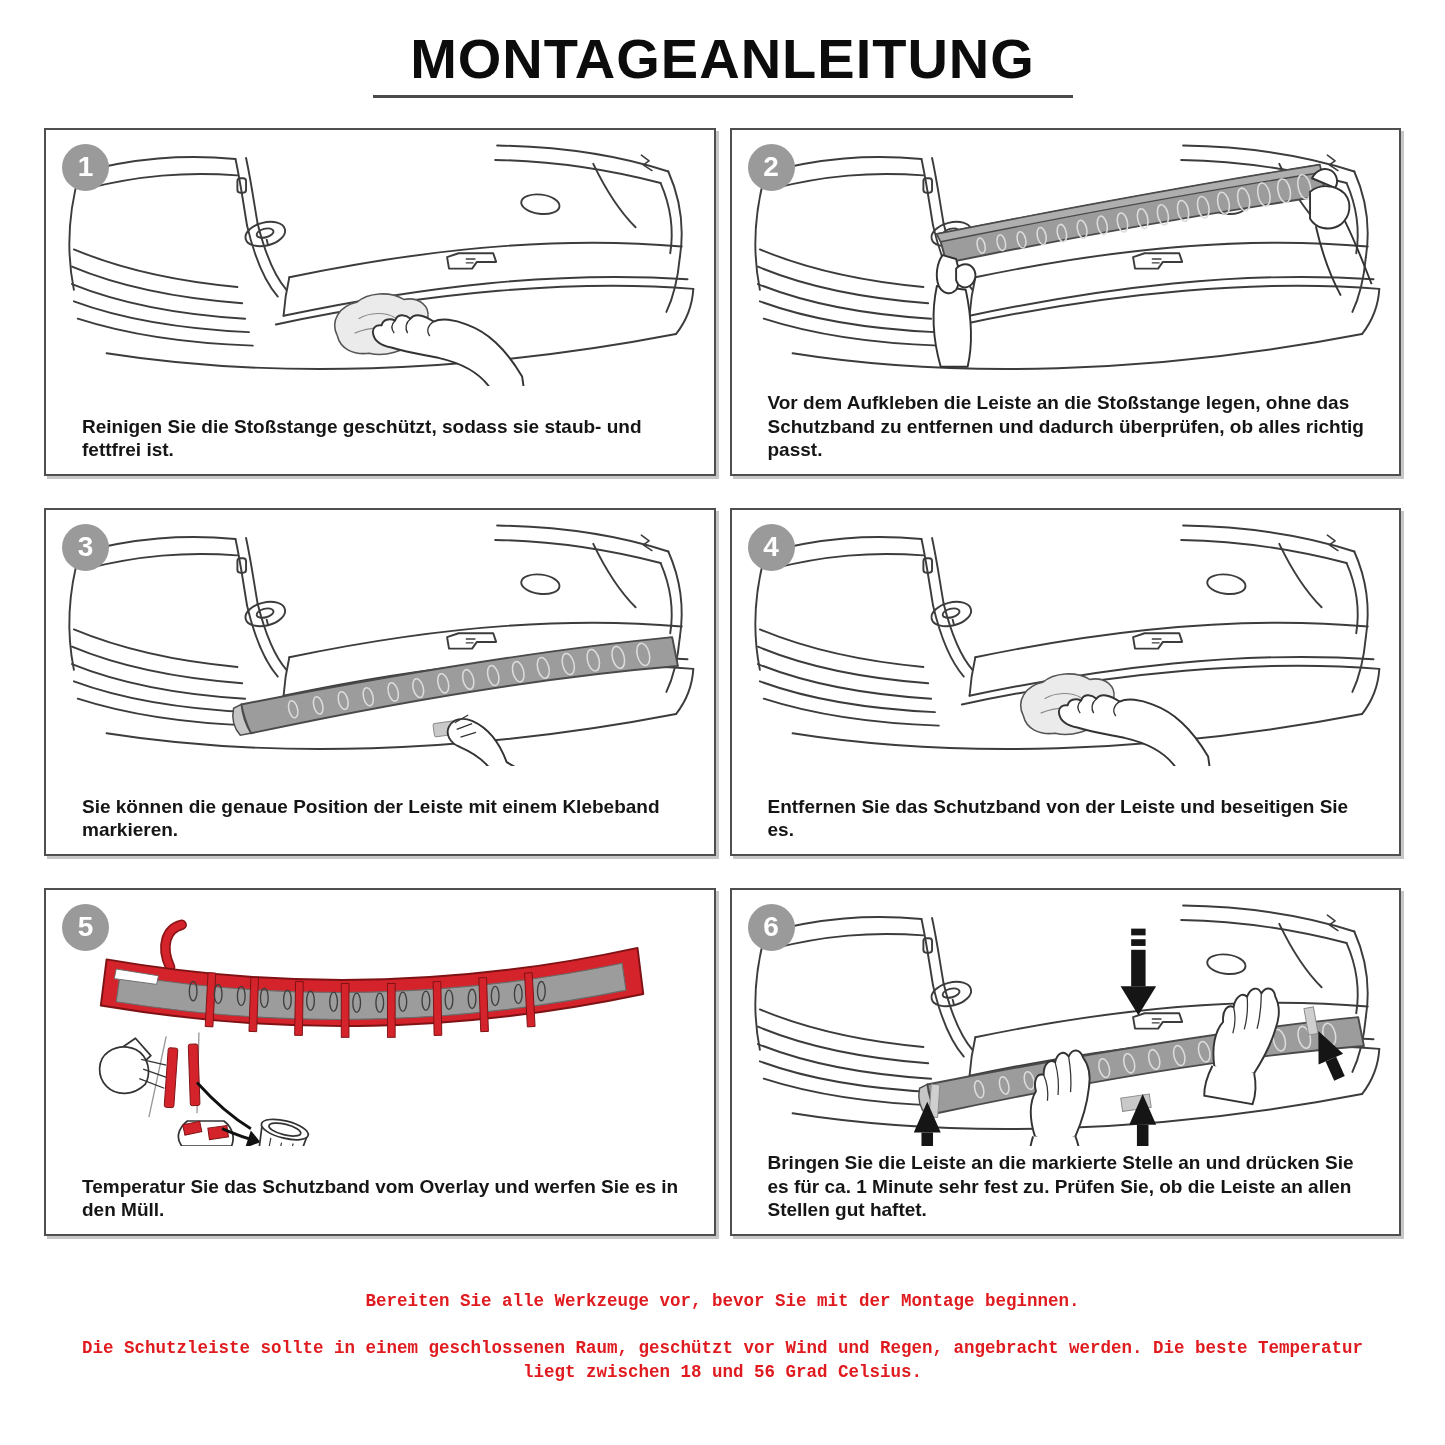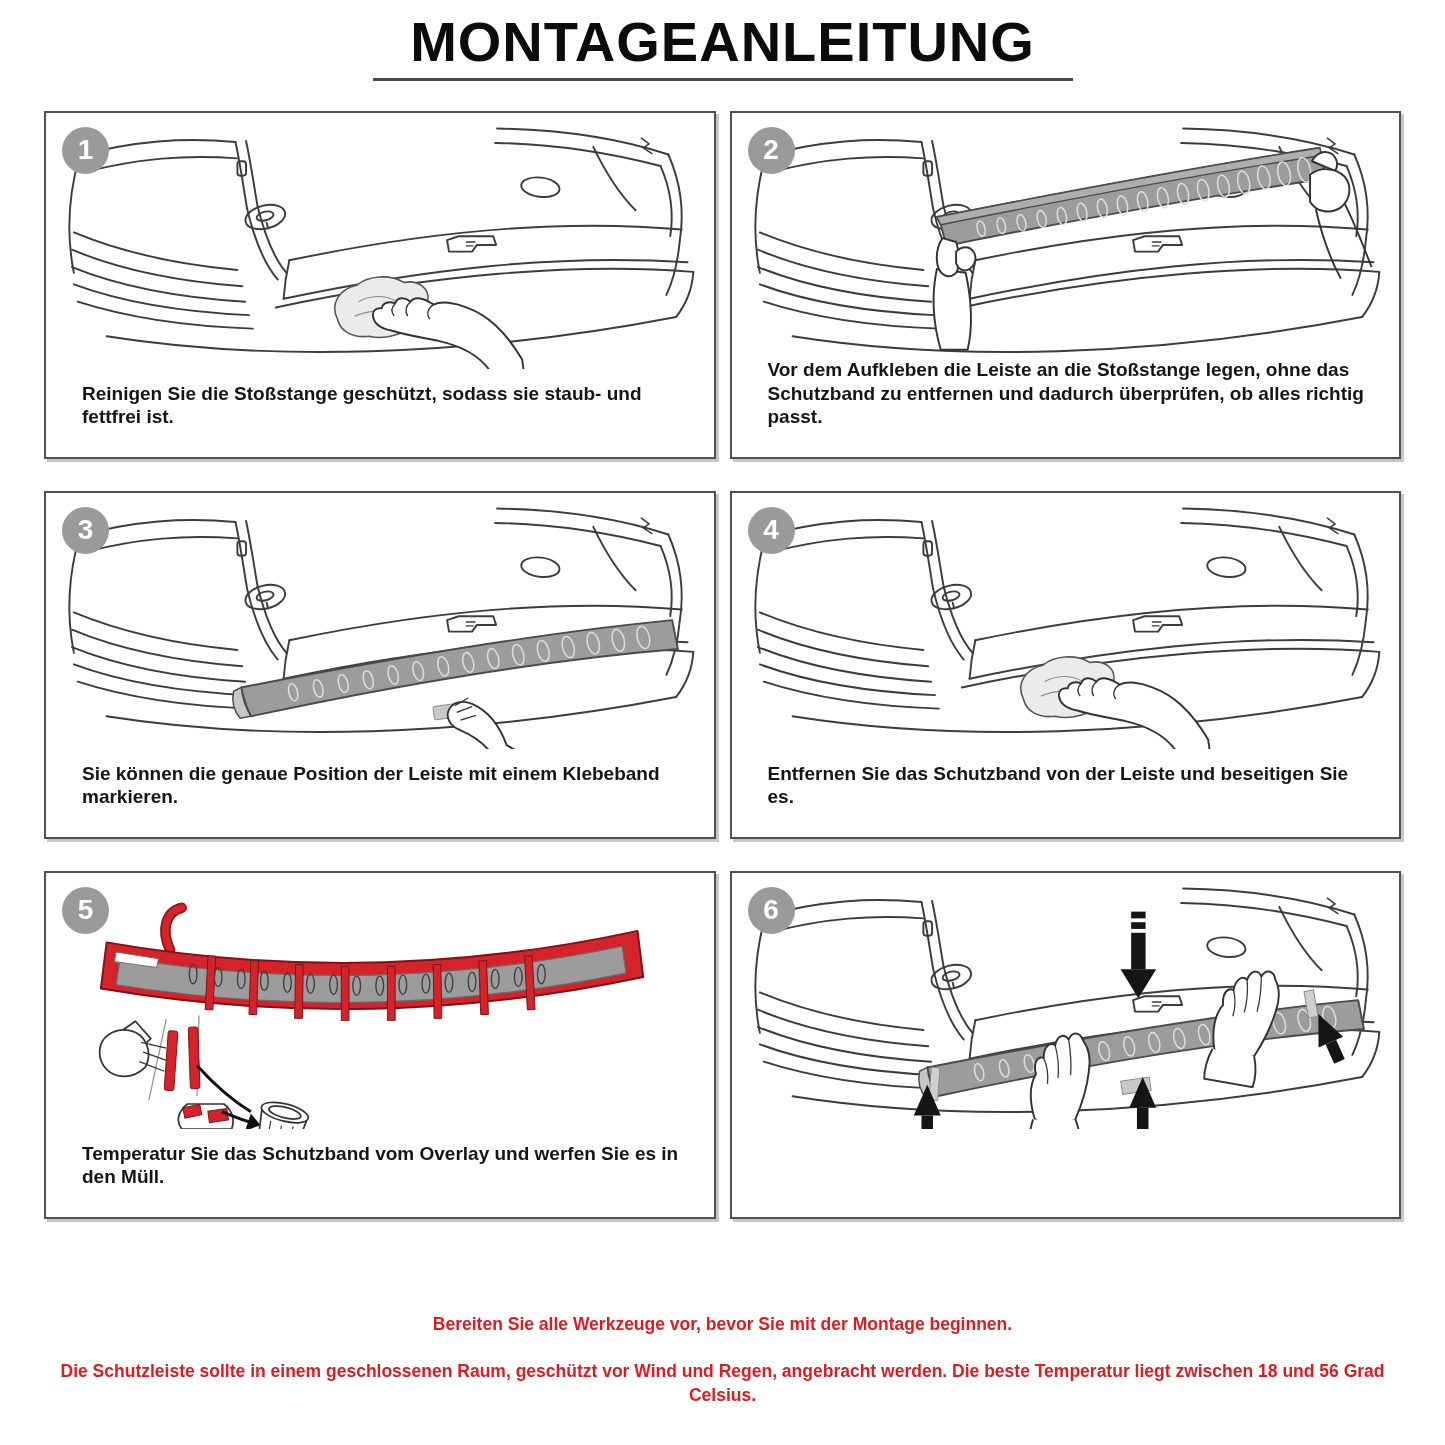--- a/index.html
+++ b/index.html
@@ -1,21 +1,21 @@
 <!DOCTYPE html>
 <html><head>
 <meta charset="utf-8">
 <style>
   html,body{margin:0;padding:0;}
   body{
     width:1445px;height:1445px;background:#ffffff;position:relative;
     font-family:"Liberation Sans","DejaVu Sans",sans-serif;color:#111;
     -webkit-font-smoothing:antialiased;overflow:hidden;
   }
-  .header{padding-top:13px;text-align:center;}
+  .header{padding-top:30px;text-align:center;}
   .title{
     font-size:56px;font-weight:bold;letter-spacing:1px;color:#0c0c0c;
     line-height:1.05;margin:0;
   }
   .title-underline{width:700px;margin:6px auto 0;border-bottom:3px solid #4a4a4a;height:0;}
   .grid{
     margin:30px 44px 0 44px;
     display:grid;grid-template-columns:1fr 1fr;column-gap:14px;row-gap:32px;
   }
   .panel{
@@ -23,24 +23,24 @@
     border:2px solid #4f4f4f;box-sizing:border-box;
     box-shadow:3px 3px 0 rgba(0,0,0,0.22);
   }
   .badge{
     position:absolute;top:14px;left:16px;width:47px;height:47px;border-radius:50%;
     background:#9a9a9a;color:#fff;font-size:28px;font-weight:bold;
     display:flex;align-items:center;justify-content:center;z-index:2;
   }
   .illo{position:absolute;top:4px;left:0;width:100%;height:252px;overflow:hidden;}
   .caption{
-    position:absolute;left:36px;right:24px;bottom:28px;margin:0;
+    position:absolute;left:36px;right:24px;bottom:12px;margin:0;
     font-size:19px;font-weight:bold;line-height:1.24;color:#151515;
   }
-  .footer{margin-top:94px;text-align:center;font-weight:bold;}
+  .footer{margin-top:54px;text-align:center;font-weight:bold;font-family:Liberation Mono, monospace;}
   .footer p{margin:0 auto;color:#e01b20;font-size:17.5px;line-height:1.35;}
   .footer .note2{margin-top:24px;max-width:1340px;}
 </style>
 </head>
 <body>
 
 <svg width="0" height="0" style="position:absolute" aria-hidden="true">
   <defs>
     <g id="car-rear" fill="none" stroke="#3c3c3c" stroke-width="2" stroke-linecap="round" stroke-linejoin="round">
       <path d="M28,40 C85,25 135,21 190,26"></path>
@@ -292,20 +292,21 @@
           <rect x="414" y="240" width="12" height="22"></rect>
         <g transform="rotate(-24 614 168)">
             <polygon points="614,140 600,172 628,172"></polygon>
             <rect x="608" y="172" width="12" height="22"></rect>
           </g>
       </g>
 
       <use href="#press-hand" transform="translate(-6,18)"></use>
       <use href="#press-hand" transform="translate(186,-50) rotate(10 340 200)"></use>
     </svg>
+    <p class="caption">Bringen Sie die Leiste an die markierte Stelle an und drücken Sie es für ca. 1 Minute sehr fest zu. Prüfen Sie, ob die Leiste an allen Stellen gut haftet.</p>
   </section>
 
 </main>
 
 <footer class="footer">
   <p class="note1">Bereiten Sie alle Werkzeuge vor, bevor Sie mit der Montage beginnen.</p>
   <p class="note2">Die Schutzleiste sollte in einem geschlossenen Raum, geschützt vor Wind und Regen, angebracht werden. Die beste Temperatur liegt zwischen 18 und 56 Grad Celsius.</p>
 </footer>
 
 </body></html>

